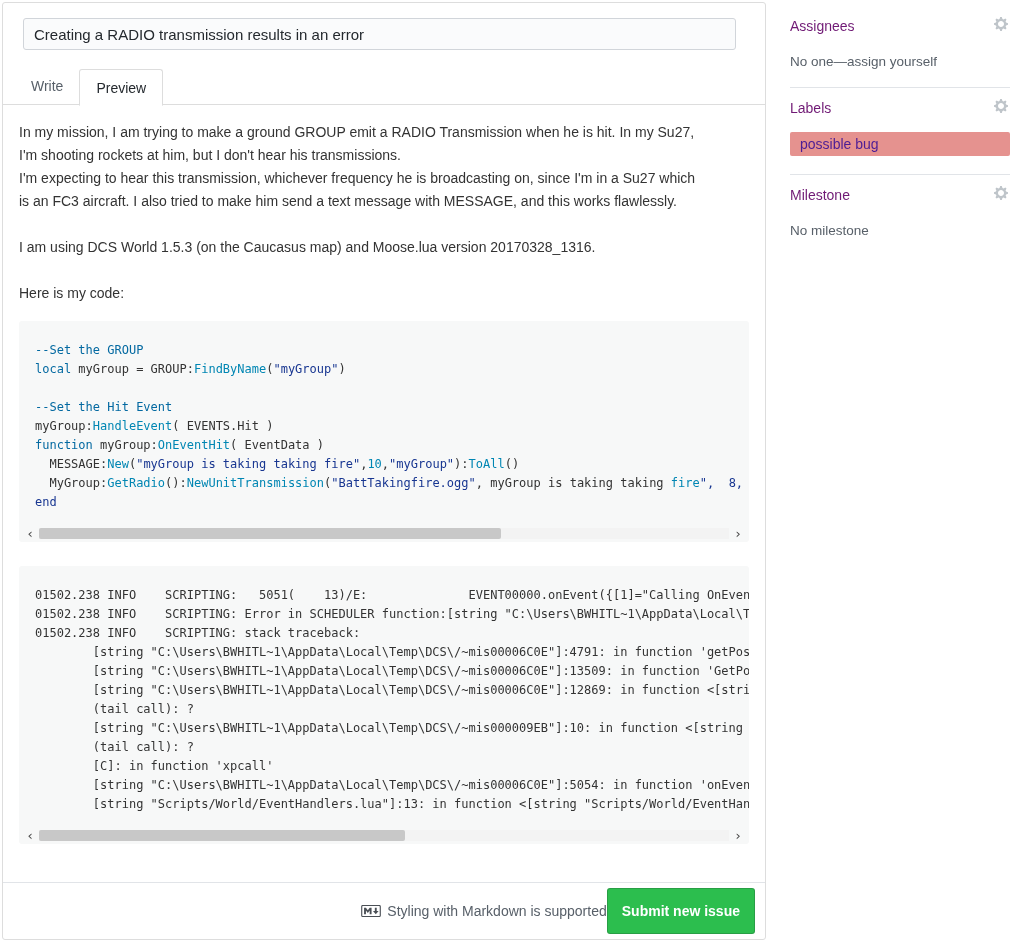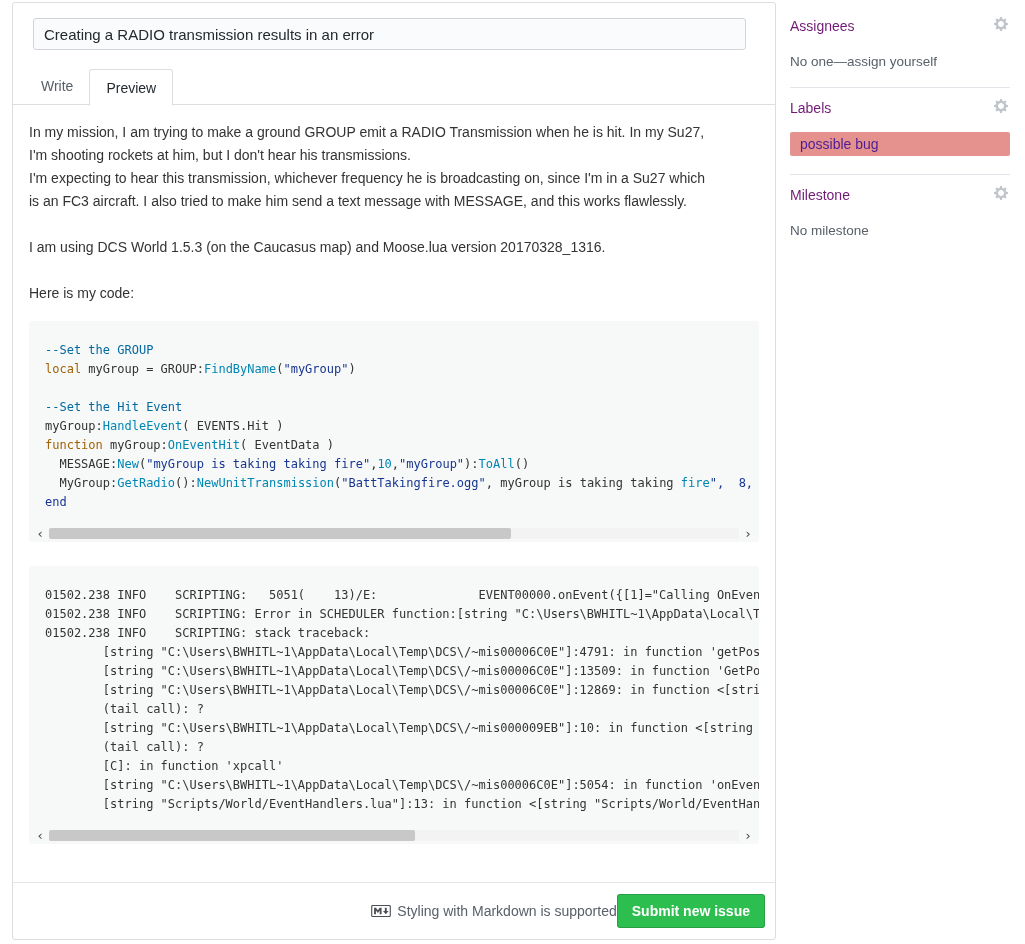--- a/index.html
+++ b/index.html
@@ -1,21 +1,21 @@
 <!DOCTYPE html>
 <html><head>
 <meta charset="utf-8">
 <style>
   * { margin:0; padding:0; box-sizing:border-box; }
   html,body { background:#fff; font-family:"Liberation Sans", sans-serif; }
   .page { position:relative; width:1025px; height:944px; background:#fff; overflow:hidden; }
 
   
   .panel {
-    position:absolute; left:12px; top:2px; width:764px; height:938px;
+    position:absolute; left:2px; top:2px; width:764px; height:938px;
     background:#fff; border:1px solid #ddd; border-radius:3px;
   }
   .title-input {
     display:block; margin:15px 20px 0 20px; width:713px; height:32px;
     border:1px solid #d1d5da; border-radius:3px; background:#fafbfc;
     font-family:"Liberation Sans", sans-serif; font-size:15px; color:#24292e;
     padding:0 10px; outline:none;
   }
   .tabbar { margin-top:18px; height:37px; border-bottom:1px solid #ddd; padding-left:12px; }
   .tab {
@@ -33,41 +33,41 @@
 
   
   .code-block {
     background:#f7f8f8; border-radius:3px; margin-bottom:24px; overflow:hidden;
   }
   .code-lines {
     padding:20px 16px 13px 16px; white-space:pre; overflow:hidden;
     font-family:"DejaVu Sans Mono", monospace; font-size:12px; line-height:19px; color:#333;
   }
   .cl { height:19px; }
-  .cm { color:#0369a1; } .kw { color:#a16207; } .fn { color:#0086b3; }
+  .cm { color:#0369a1; } .kw { color:#0369a1; } .fn { color:#0086b3; }
   .st { color:#183691; } .pl { color:#333; }
 
   .hscrollbar { height:17px; display:flex; align-items:center; padding:0 4px; }
   .sb-arrow {
     width:14px; text-align:center; font-size:13px; line-height:15px; color:#444;
     font-family:"DejaVu Sans", sans-serif; cursor:pointer; user-select:none;
   }
   .sb-track { flex:1; height:11px; background:#f3f3f3; position:relative; margin:0 2px; }
   .sb-thumb { position:absolute; left:0; top:0; height:11px; background:#c8c8c8; border-radius:2px; }
 
   
   .panel-footer {
     position:absolute; left:0; right:0; bottom:0; height:57px;
     border-top:1px solid #e1e4e8; display:flex; align-items:center;
     justify-content:flex-end; padding:0 10px 0 16px;
   }
   .md-note { display:flex; align-items:center; font-size:14px; color:#586069; cursor:pointer; }
   .md-note svg { margin-right:6px; }
   .submit-btn {
-    height:34px; padding:8px 14px; border:1px solid rgba(27,31,35,0.2); border-radius:3px;
+    height:46px; padding:8px 14px; border:1px solid rgba(27,31,35,0.2); border-radius:3px;
     color:#fff; font-size:14px; font-weight:bold; font-family:"Liberation Sans", sans-serif;
     cursor:pointer;
   }
 
   
   .sidebar { position:absolute; left:790px; top:6px; width:220px; }
   .side-section { padding:10px 0 18px 0; border-bottom:1px solid #e1e4e8; }
   .side-section.last { border-bottom:none; }
   .side-head { display:flex; align-items:center; justify-content:space-between; padding-right:2px; }
   .side-title { font-size:14px; color:#701a75; }

